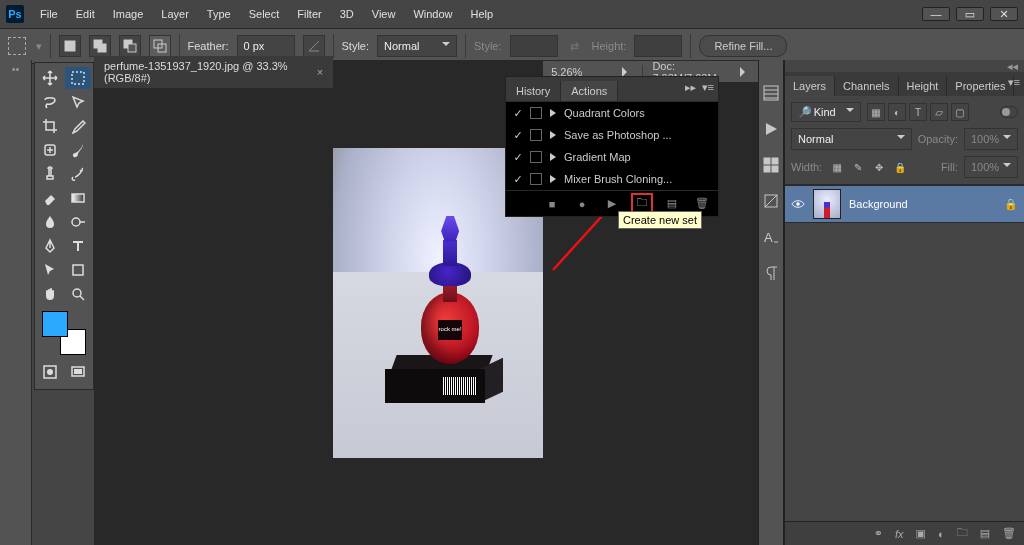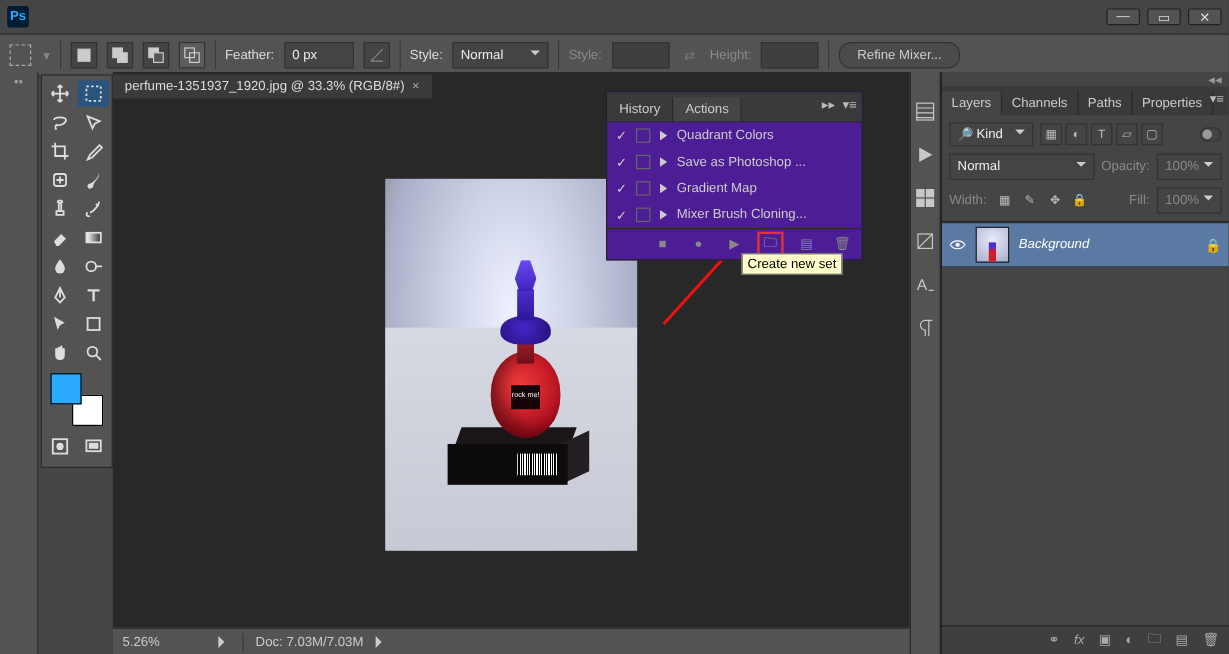--- a/index.html
+++ b/index.html
@@ -28,21 +28,21 @@
   .toolbox{width:60px;background:#535353;border:1px solid #2a2a2a;margin-left:2px;margin-top:2px;padding:4px 2px}
   .toolrow{display:flex;gap:2px;margin-bottom:2px}
   .tool{width:26px;height:22px;display:flex;align-items:center;justify-content:center;color:#ddd;position:relative}
   .tool.sel{background:#2b547c}
   .tool svg{width:16px;height:16px;stroke:#ddd;fill:none;stroke-width:1.5}
   .swatches{position:relative;width:44px;height:44px;margin:6px auto}
   .sw{position:absolute;width:26px;height:26px;border:1px solid #000}
   .sw.fg{top:0;left:0;background:#2ba9ff;z-index:2}
   .sw.bg{bottom:0;right:0;background:#fff}
 
-  .canvas-area{flex:1;background:#282828;display:flex;flex-direction:column;position:relative}
+  .canvas-area{flex:1;background:#282828;display:flex;flex-direction:row;position:relative}
   .doc-tab{height:24px;display:flex;align-items:center}
   .doc-tab .tab{background:#3a3a3a;padding:4px 10px;color:#ddd;display:flex;align-items:center;gap:6px}
   .doc-tab .x{color:#aaa;font-size:11px}
   .canvas-stage{flex:1;display:flex;align-items:center;justify-content:center;position:relative}
   .artboard{width:210px;height:310px;background:radial-gradient(ellipse at 50% 35%, #eef1ff 0%, #cfd3ea 35%, #aab0c7 70%, #777 100%);display:flex;align-items:flex-end;justify-content:center;position:relative;overflow:hidden}
   .surface{position:absolute;bottom:0;width:100%;height:60%;background:linear-gradient(#d6d8e2,#c7c9d4)}
   .box{position:absolute;bottom:55px;width:110px;height:48px;left:52px}
   .box .top{position:absolute;top:0;left:8px;width:96px;height:20px;background:#1a1618;transform:skewX(-20deg)}
   .box .front{position:absolute;bottom:0;left:0;width:100px;height:34px;background:#0e0b0c}
   .box .side{position:absolute;bottom:0;right:-8px;width:24px;height:34px;background:#241f22;transform:skewY(-25deg);transform-origin:top left}
@@ -57,21 +57,21 @@
   .status{height:22px;background:#535353;border-top:1px solid #2a2a2a;display:flex;align-items:center;padding:0 8px;gap:10px;color:#ccc}
   .status .zoom{width:70px}
   .status .tri{width:0;height:0;border:5px solid transparent;border-left-color:#ccc}
   .status .divider{width:1px;height:14px;background:#3a3a3a}
 
   
   .mid-dock{width:230px;display:flex;flex-direction:column;background:#3a3a3a}
   .mid-dock.hidden-strip{width:26px;background:#535353;border-left:1px solid #222;border-right:1px solid #222}
   .strip-icons{display:flex;flex-direction:column;align-items:center;gap:18px;padding-top:24px}
   .strip-icons svg{width:18px;height:18px;fill:#c8c8c8;stroke:#c8c8c8}
-  .actions-panel{position:absolute;top:76px;left:505px;width:214px;background:#4c1d95;border:1px solid #222;z-index:5}
+  .actions-panel{position:absolute;top:76px;left:505px;width:214px;background:#000000;border:1px solid #222;z-index:5}
   .panel-tabs{display:flex;background:#3a3a3a;height:24px;align-items:flex-end;position:relative}
   .ptab{padding:4px 10px;color:#ccc;border-right:1px solid #2a2a2a}
   .ptab.active{background:#454545}
   .panel-more{position:absolute;right:4px;top:4px;display:flex;gap:6px;align-items:center;color:#bbb}
   .actions-list{border-top:1px solid #2a2a2a}
   .arow{display:flex;align-items:center;height:22px;gap:6px;padding:0 6px}
   .arow svg{width:10px;height:10px;fill:#ccc}
   .chk{width:12px;height:12px;display:flex;align-items:center;justify-content:center;color:#ccc;font-size:11px}
   .square-dot{width:12px;height:12px;border:1px solid #666;}
   .panel-footer{height:26px;border-top:1px solid #2a2a2a;display:flex;align-items:center;justify-content:flex-end;gap:14px;padding:0 8px;position:relative}
@@ -91,34 +91,47 @@
   .kind-dd{flex:0 0 70px;height:20px}
   .filter-icons{display:flex;gap:3px}
   .filter-icons .fb{width:18px;height:18px;border:1px solid #333;background:#444;display:flex;align-items:center;justify-content:center;color:#bbb;font-size:10px}
   .lo-switch{width:18px;height:12px;border:1px solid #333;border-radius:6px;margin-left:auto;position:relative;background:#444}
   .lo-switch::after{content:"";position:absolute;width:8px;height:8px;border-radius:50%;background:#999;left:1px;top:1px}
   .layer-list{flex:1;overflow:hidden}
   .layer-row{display:flex;align-items:center;height:38px;background:#5a7aa3;border-top:1px solid #2a2a2a;border-bottom:1px solid #2a2a2a;padding:0 6px;gap:8px}
   .eye{width:14px;height:14px}
   .thumb{width:28px;height:30px;background:radial-gradient(circle at 50% 35%,#e9ecff,#a8adc7);border:1px solid #222;display:flex;align-items:flex-end;justify-content:center}
   .thumb .mini{width:6px;height:16px;background:linear-gradient(#4a2fd8 30%,#cf1d2b 40%)}
-  .lname{font-style:italic;color:#fff}
+  .lname{color:#fff}
   .lock-ico{margin-left:auto;color:#ddd}
   .rp-footer{height:24px;border-top:1px solid #222;background:#3f3f3f;display:flex;align-items:center;justify-content:flex-end;gap:12px;padding:0 8px;color:#aaa}
 
   
   .i{width:14px;height:14px;fill:#c8c8c8;stroke:#c8c8c8}
   .dimlbl{color:#8a8a8a}
   label{color:#ddd}
 </style>
 </head>
 <body>
 
 <div class="titlebar">
   <div class="ps-logo">Ps</div>
+  <div class="menubar">
+    <span>File</span>
+    <span>Edit</span>
+    <span>Image</span>
+    <span>Layer</span>
+    <span>Type</span>
+    <span>Select</span>
+    <span>Filter</span>
+    <span>3D</span>
+    <span>View</span>
+    <span>Window</span>
+    <span>Help</span>
+  </div>
   <div class="win-btns">
     <div class="win-btn">—</div>
     <div class="win-btn">▭</div>
     <div class="win-btn">✕</div>
   </div>
 </div>
 
 <div class="optbar">
   <div class="opt-ico"></div>
   <span style="color:#888">▾</span>
@@ -157,21 +170,21 @@
   <div class="opt-sep"></div>
   <label>Style:</label>
   <div class="field dd" style="width:80px">Normal</div>
   <div class="opt-sep"></div>
   <label class="dimlbl">Style:</label>
   <div class="field" style="width:48px;background:#3f3f3f"></div>
   <span style="width:18px;text-align:center;color:#777">⇄</span>
   <label class="dimlbl">Height:</label>
   <div class="field" style="width:48px;background:#3f3f3f"></div>
   <div class="opt-sep"></div>
-  <div class="refine">Refine Mixer...</div>
+  <div class="refine">Refine Fill...</div>
 </div>
 
 <div class="main">
 
   <div class="tooldock">
     <div class="collapse-grip">••</div>
   </div>
 
   <div style="display:flex;flex-direction:column">
   <div class="toolbox">
@@ -388,21 +401,21 @@
           <path d="M9 3a4 4 0 100 8h0v5M12 3v13M9 3h6" fill="none"></path>
         </svg>
     </div>
   </div>
 
   <div class="right-dock">
     <div class="collapse-grip" style="width:100%;height:12px;justify-content:flex-end;padding-right:6px">◂◂</div>
     <div class="rp-tabs">
       <div class="ptab active">Layers</div>
       <div class="ptab">Channels</div>
-      <div class="ptab">Paths</div>
+      <div class="ptab">Height</div>
       <div class="ptab">Properties</div>
       <div class="panel-more">▾≡</div>
     </div>
     <div class="layer-opts">
       <div class="lo-row">
         <div class="field dd kind-dd">
             <span style="margin-right:2px">🔎</span>
             <span>Kind</span>
           </div>
         <div class="filter-icons">

